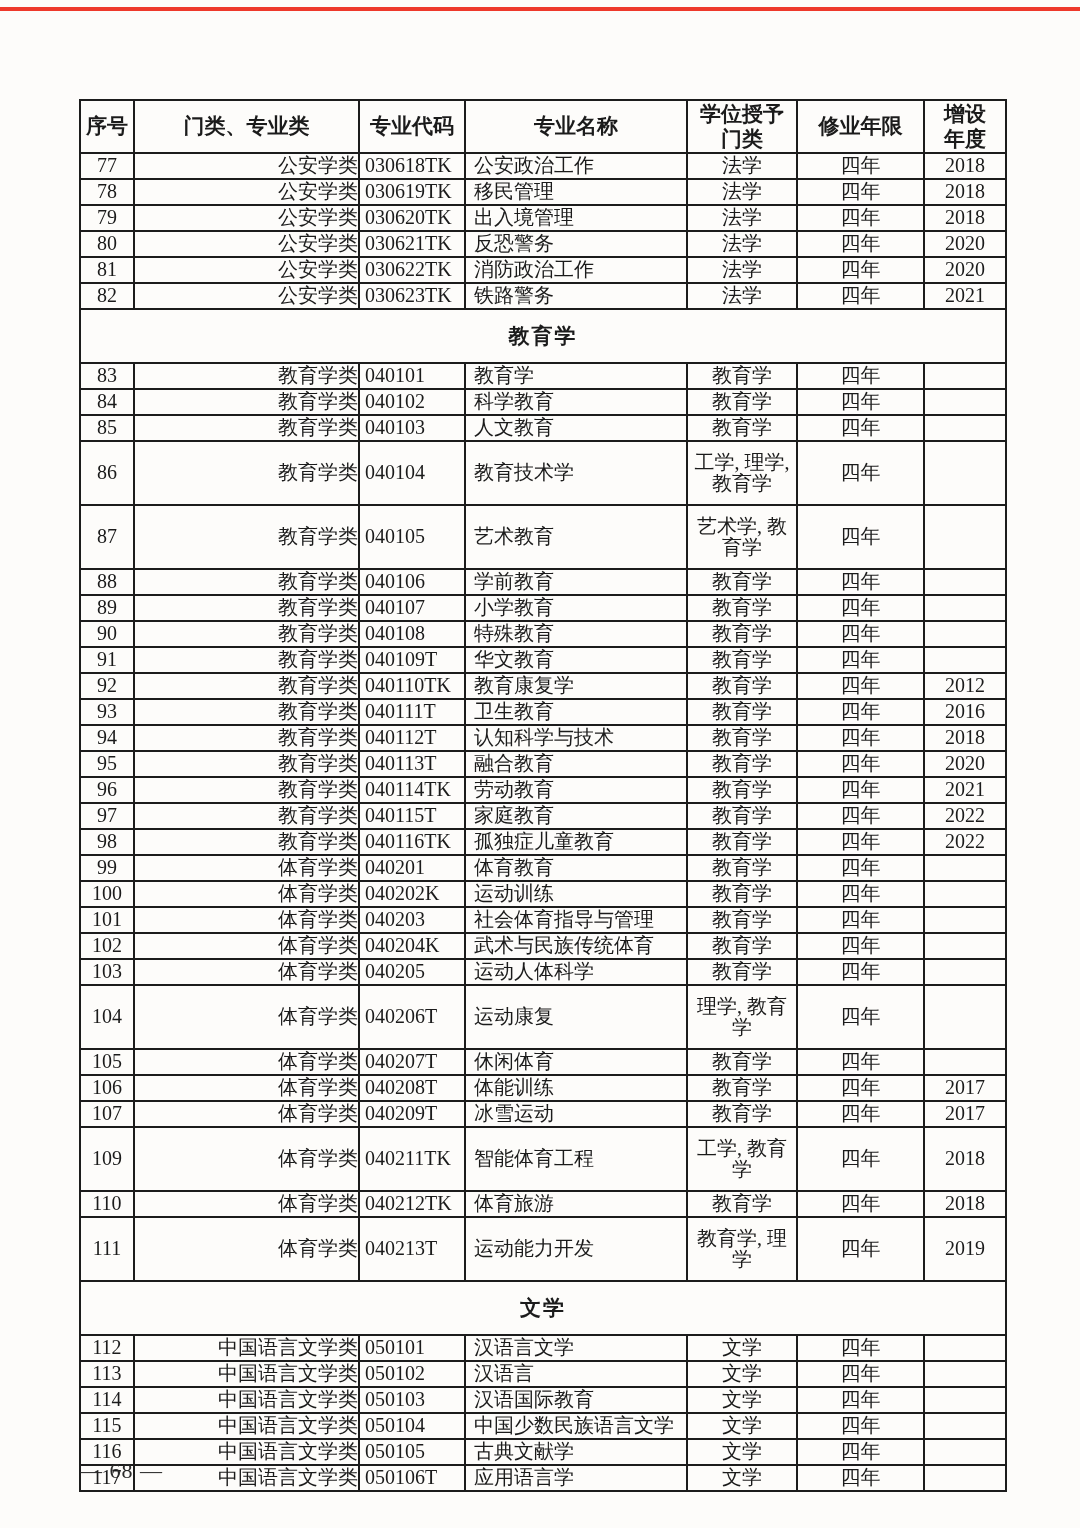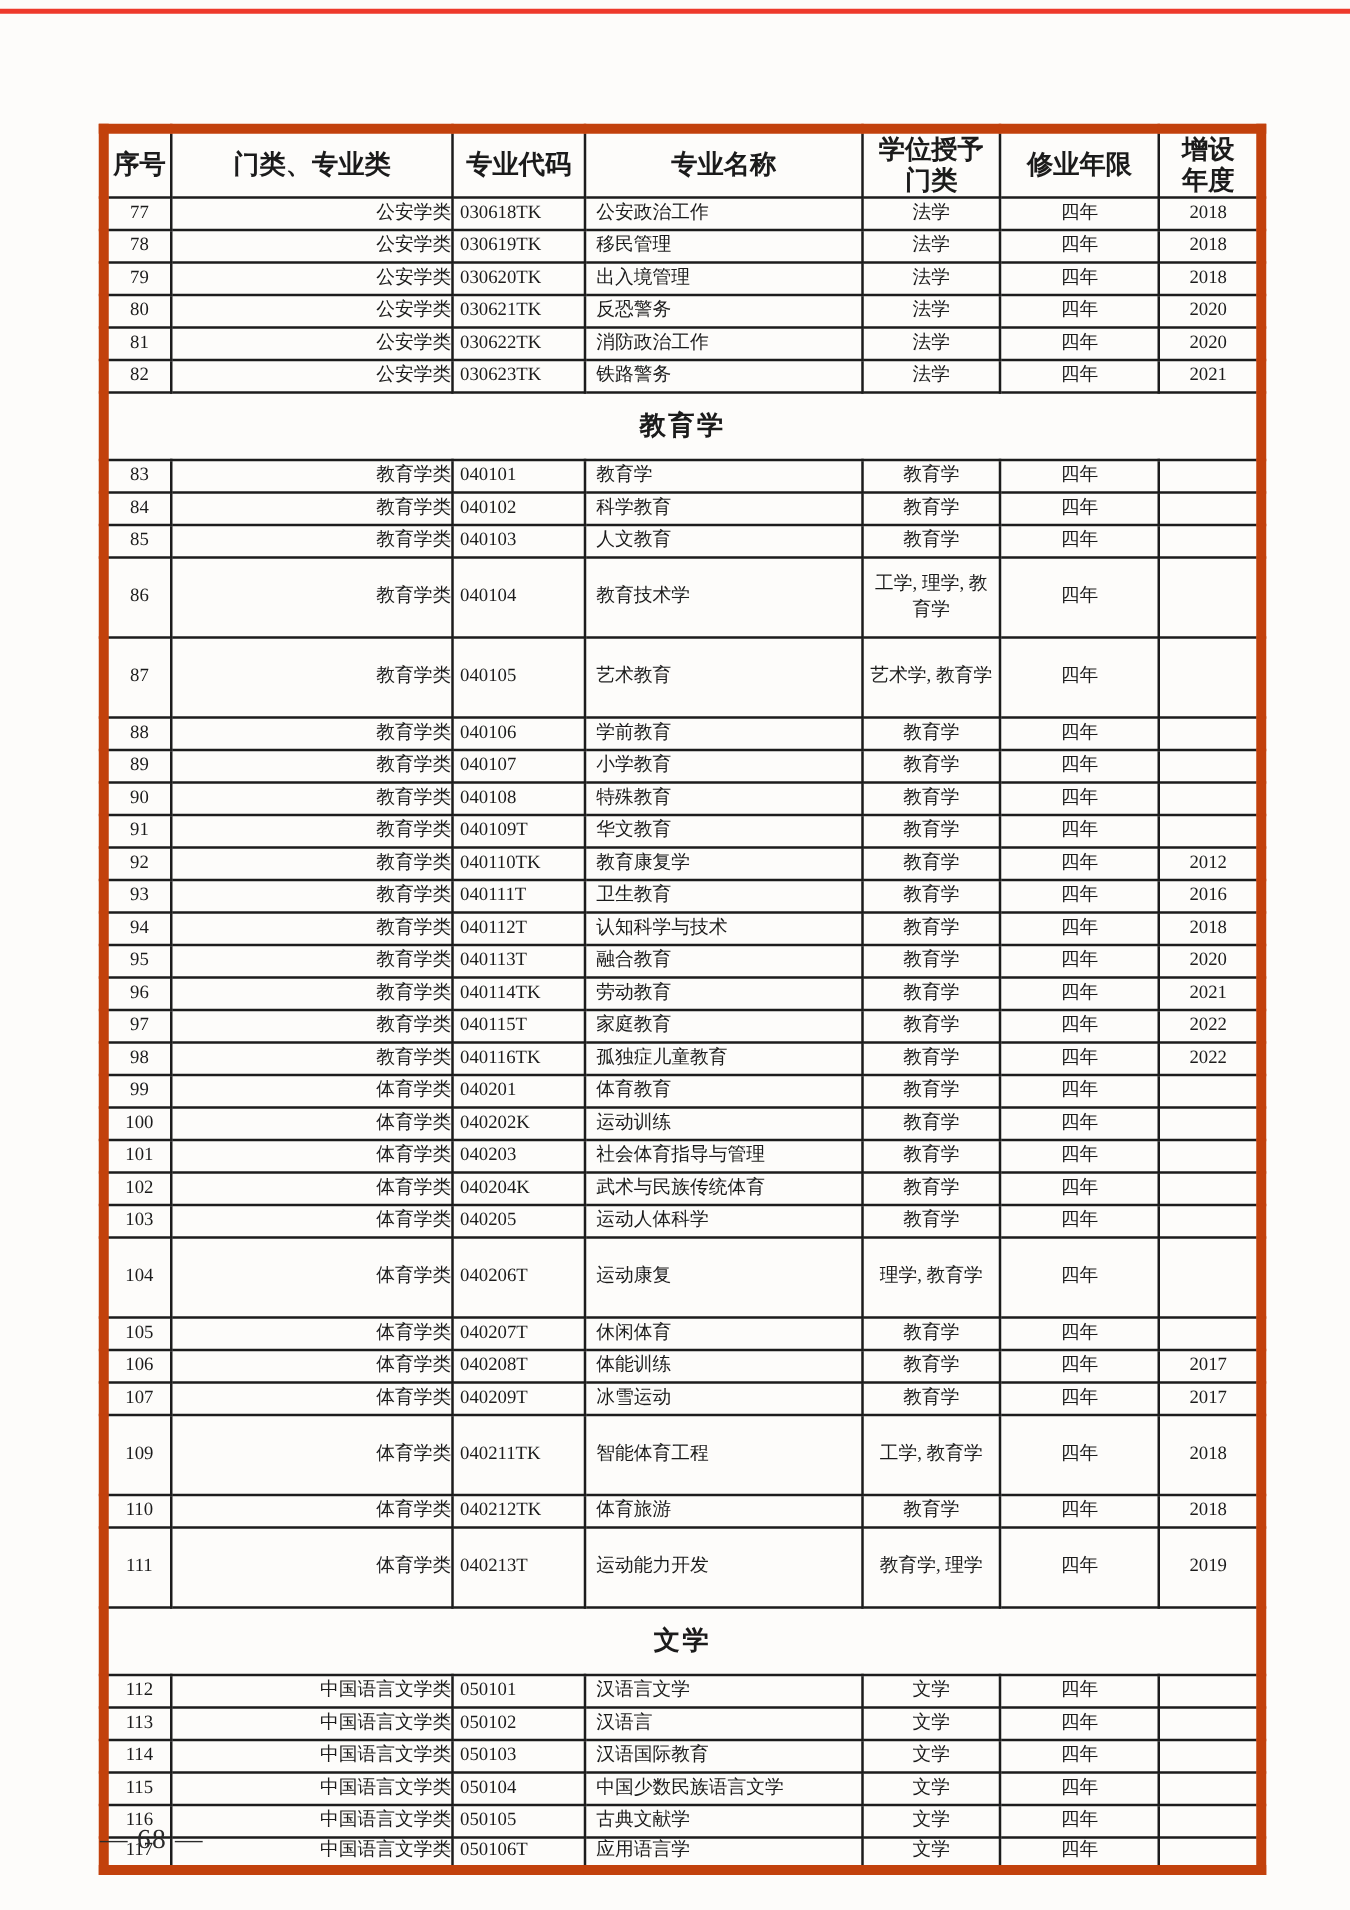--- a/index.html
+++ b/index.html
@@ -7,45 +7,45 @@
   .page {
     position:relative; width:1080px; height:1528px;
     background:#fdfcfa; overflow:hidden;
     font-family:"Liberation Serif","DejaVu Serif",serif;
     color:#1b1b1b; margin:0 auto;
   }
   .accent-line { position:absolute; top:7px; left:0; width:1080px; height:4px; }
   table.majors {
     position:absolute; left:79px; top:99px; width:926px;
     border-collapse:collapse; table-layout:fixed;
-    border:8px solid #c2410c;
+    border:2px solid #c2410c;
   }
   .majors th, .majors td {
     border:2px solid #1c1c1c; padding:0;
     vertical-align:middle; line-height:1.18;
     overflow:hidden;
   }
   .majors thead th {
     height:53px; font-size:21px; font-weight:bold; text-align:center;
   }
   th.h-degree { padding:0 12px; }
   th.h-year   { padding:0 16px; }
-  tr.data-row { height:26px; font-size:15px;font-family:Liberation Serif, serif; }
+  tr.data-row { height:26px; font-size:20px;font-family:Liberation Serif, serif; }
   tr.data-row.tall { height:64px; }
   tr.section-row { height:54px; }
   td.section-cell {
     text-align:center; font-size:21px; font-weight:bold;
     letter-spacing:2px;
   }
   td.c0 { text-align:center; }
   td.c1 { text-align:right; padding-left:6px; }
   td.c2 { text-align:left; padding-left:5px; }
   td.c3 { text-align:left; padding-left:8px; }
   td.c4 { text-align:center; padding:0 4px;margin-left:16px; }
-  td.c5 { text-align:center; }
+  td.c5 { text-align:center;border-radius:10px; }
   td.c6 { text-align:center; }
   tr.tall td.c4 { line-height:21px; }
   .page-number {
     position:absolute; left:80px; top:1458px;
     font-size:22px; color:#2a2a2a; letter-spacing:1px;
   }
 </style>
 </head>
 <body>
 

